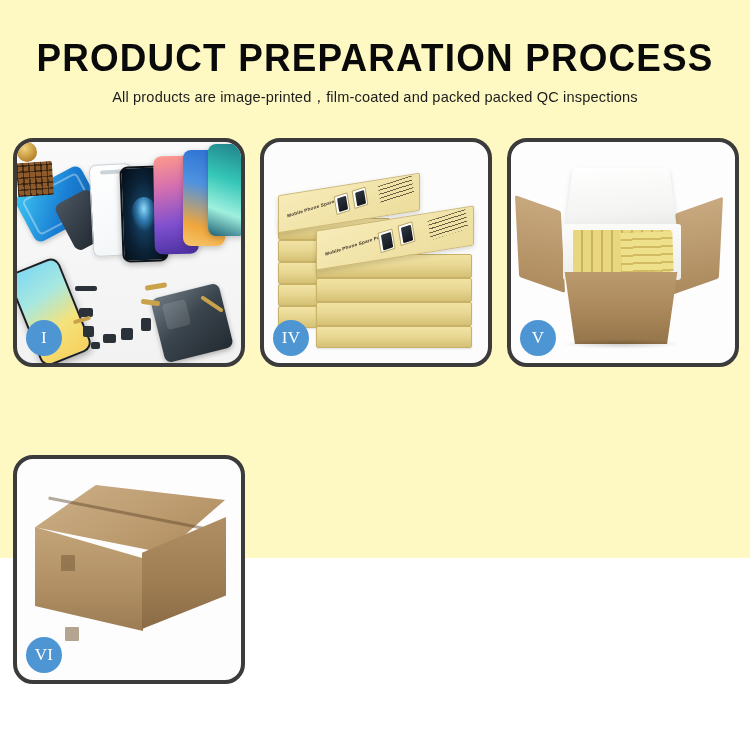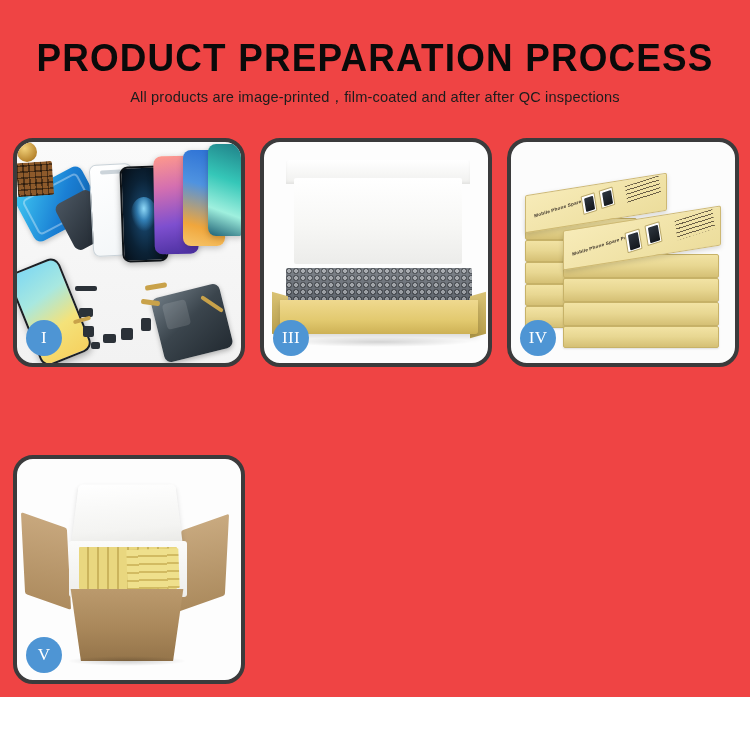--- a/index.html
+++ b/index.html
@@ -9,22 +9,22 @@
     width: 750px;
     height: 750px;
     background: #ffffff;
     font-family: "Liberation Sans", "DejaVu Sans", sans-serif;
     overflow: hidden;
   }
 
   .page {
     position: relative;
     width: 750px;
-    height: 697px;
-    background: #ef4444;
+    height: 558px;
+    background: #fef9c3;
   }
 
   
   .header {
     position: absolute;
     top: 38px;
     left: 0;
     width: 750px;
     text-align: center;
   }
@@ -434,21 +434,21 @@
     border-radius: 1px;
   }
 </style>
 </head>
 <body>
 
 <div class="page">
 
   <div class="header">
     <div class="main-title">PRODUCT PREPARATION PROCESS</div>
-    <div class="sub-title">All products are image-printed，film-coated and after after QC inspections</div>
+    <div class="sub-title">All products are image-printed，film-coated and packed packed QC inspections</div>
   </div>
 
   <div class="grid">
 
     <div class="panel p1">
       <div class="panel-photo">
         <div class="ph p1-blue"></div>
         <div class="ph p1-darkback"></div>
         <div class="ph p1-glass"></div>
         <div class="ph p1-black"></div>
@@ -470,32 +470,20 @@
 
         <div class="flex" style="left:128px; top:142px; width:22px; height:5px; transform:rotate(-10deg);"></div>
         <div class="flex" style="left:124px; top:158px; width:19px; height:5px; transform:rotate(8deg);"></div>
         <div class="flex" style="left:56px;  top:176px; width:18px; height:4px; transform:rotate(-16deg);"></div>
         <div class="flex" style="left:182px; top:160px; width:26px; height:4px; transform:rotate(34deg);"></div>
       </div>
       <div class="badge">I</div>
     </div>
 
 
-    <div class="panel p3">
-      <div class="panel-photo">
-        <div class="p3-lid-back"></div>
-        <div class="p3-foamlid"></div>
-        <div class="p3-foamtop"></div>
-        <div class="p3-boxleft"></div>
-        <div class="p3-boxright"></div>
-        <div class="p3-boxfront"></div>
-        <div class="p3-shadow"></div>
-      </div>
-      <div class="badge">III</div>
-    </div>
 
     <div class="panel p4">
       <div class="panel-photo">
         <div class="stackwrap">
 
           <div class="sbox" style="left:2px;  top:60px;  width:112px; height:22px;"></div>
           <div class="sbox" style="left:2px;  top:82px;  width:112px; height:22px;"></div>
           <div class="sbox" style="left:2px;  top:104px; width:112px; height:22px;"></div>
           <div class="sbox" style="left:2px;  top:126px; width:112px; height:22px;"></div>
           <div class="sbox" style="left:2px;  top:148px; width:112px; height:22px;"></div>
@@ -538,15 +526,26 @@
         <div class="p5-foamlid"></div>
         <div class="p5-foambox"></div>
         <div class="p5-contents"></div>
         <div class="p5-contents2"></div>
         <div class="p5-front"></div>
         <div class="p5-shadow"></div>
       </div>
       <div class="badge">V</div>
     </div>
 
+    <div class="panel p6">
+      <div class="panel-photo">
+        <div class="p6-top"></div>
+        <div class="p6-seam"></div>
+        <div class="p6-left"></div>
+        <div class="p6-right"></div>
+        <div class="p6-tape" style="left:44px; top:96px; width:14px; height:16px;"></div>
+        <div class="p6-tape" style="left:48px; top:168px; width:14px; height:14px;"></div>
+      </div>
+      <div class="badge">VI</div>
+    </div>
 
   </div>
 </div>
 
 </body></html>

